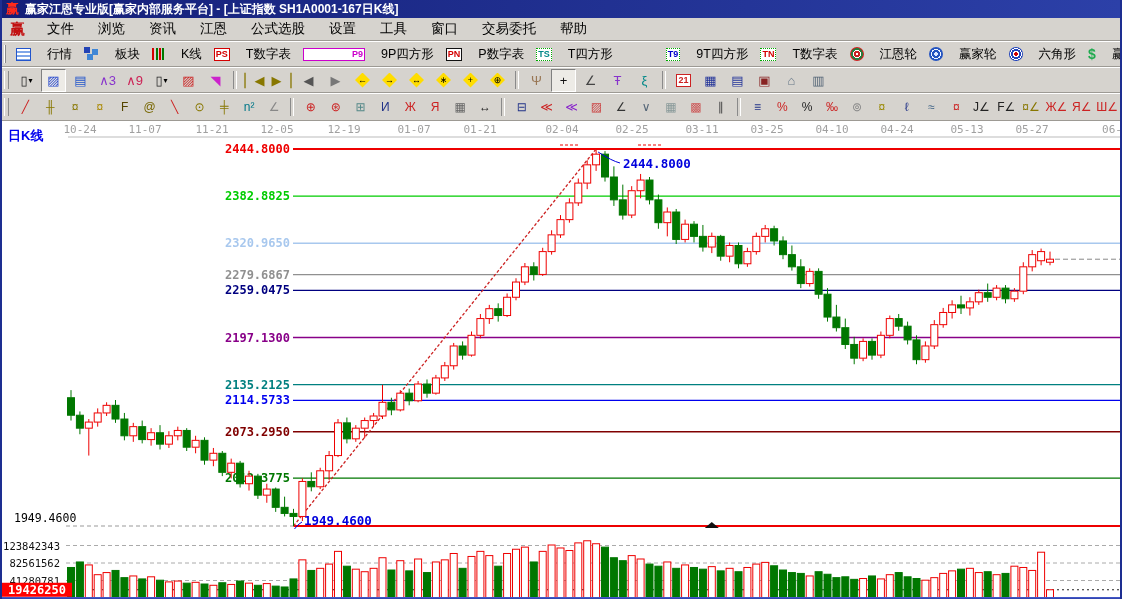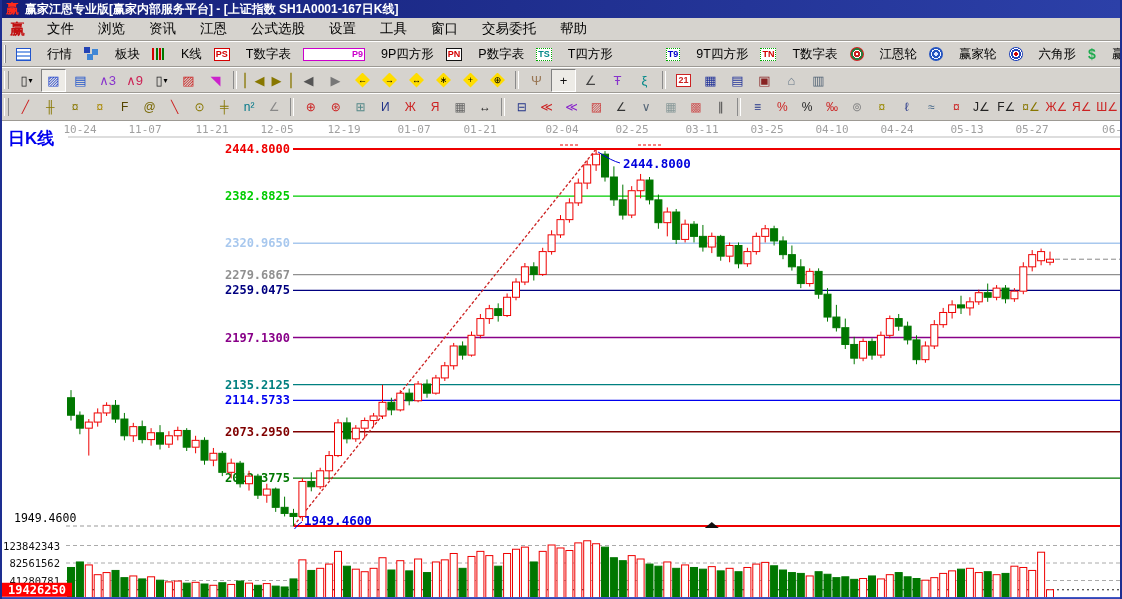--- a/index.html
+++ b/index.html
@@ -45,21 +45,21 @@
             background:radial-gradient(circle,#dfe9ff 0 2px,#2554c0 2px 4px,#eef3ff 4px 5px,#2554c0 5px 7px);}
   .ic-hex{width:14px;height:14px;border-radius:50%;
             background:radial-gradient(circle,#d40000 0 2px,#fff 2px 3px,#2244bb 3px 5px,#fff 5px 6px,#2244bb 6px 7px);}
   .ic-dollar{color:#1faa4e;font-weight:bold;font-size:14px;width:auto;height:auto;}
   .dia{width:15px;height:15px;background:#ffdd00;clip-path:polygon(50% 0,100% 50%,50% 100%,0 50%);
        display:flex;align-items:center;justify-content:center;font-size:9px;color:#000;}
   .cal{border:1px solid #cc2222;color:#cc2222;font-size:9px;font-weight:bold;padding:0 1px;background:#fff;line-height:11px;}
   
   .chart{position:relative;height:479px;background:#fff;overflow:hidden;}
   .chart svg{position:absolute;left:0;top:0;}
-  .pane-label{position:absolute;left:6px;top:6px;color:#0000ee;font-size:17px;font-weight:bold;z-index:3;}
+  .pane-label{position:absolute;left:6px;top:6px;color:#0000ee;font-size:13px;font-weight:bold;z-index:3;}
   .bottom-strip{position:absolute;left:0;right:0;bottom:0;height:3px;
                 background:linear-gradient(#4a5fd0,#1d2e91);z-index:4;}
   svg text{font-family:"DejaVu Sans Mono",monospace;}
 </style>
 </head>
 <body>
 
 <div class="window">
   <div class="titlebar">
     <span class="tlogo">赢</span>

